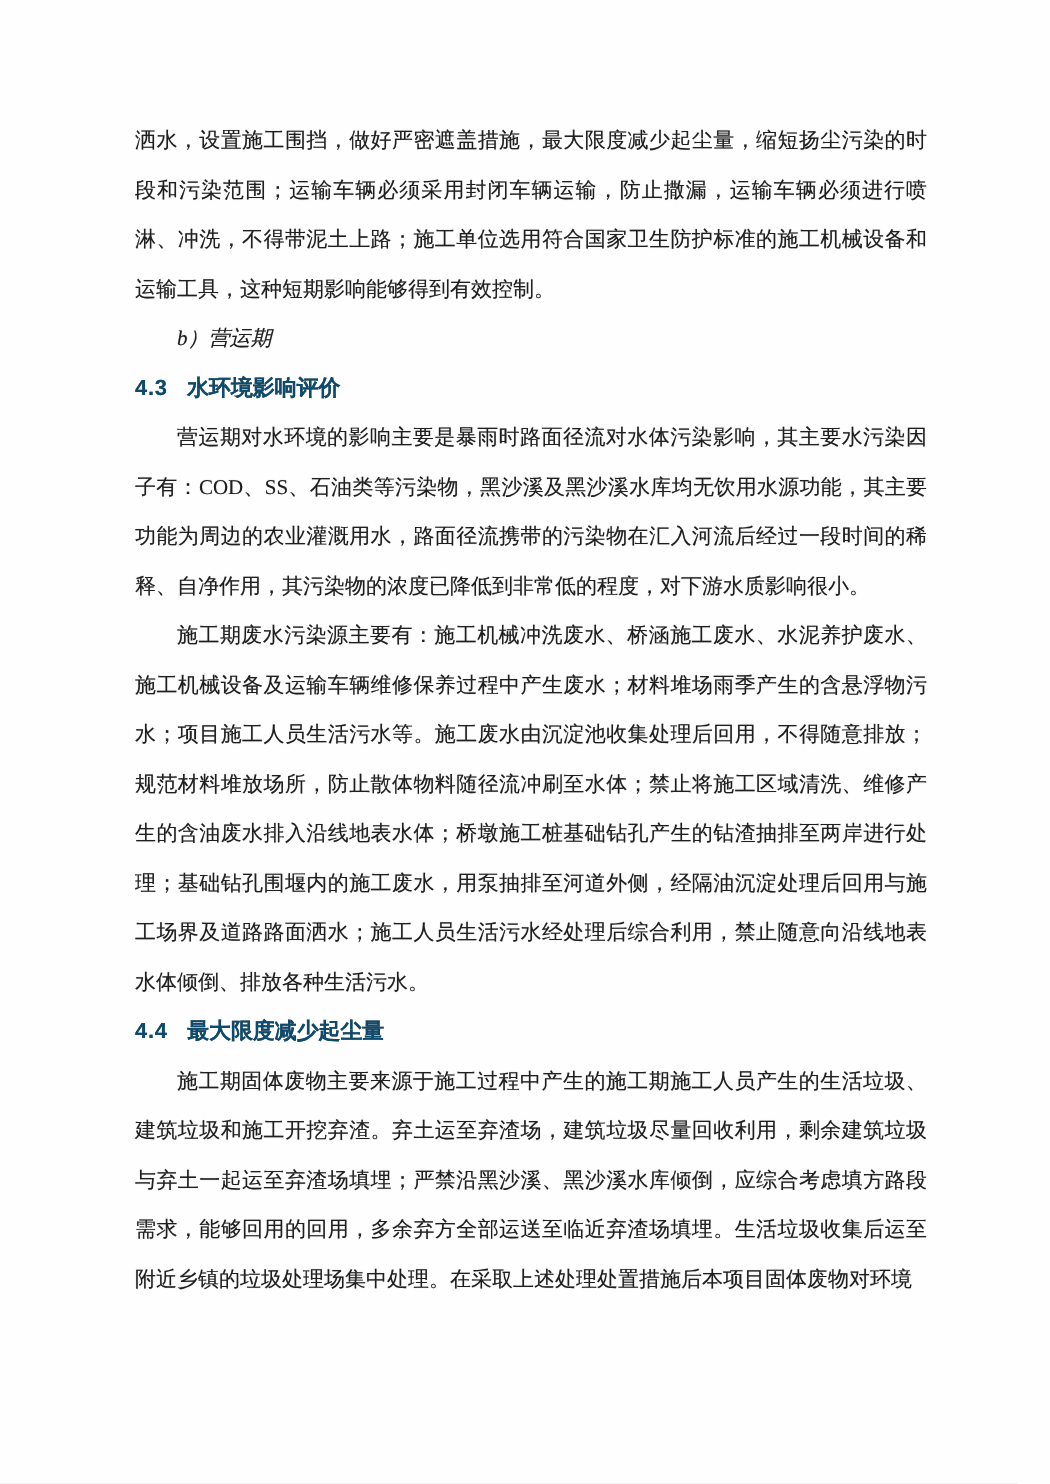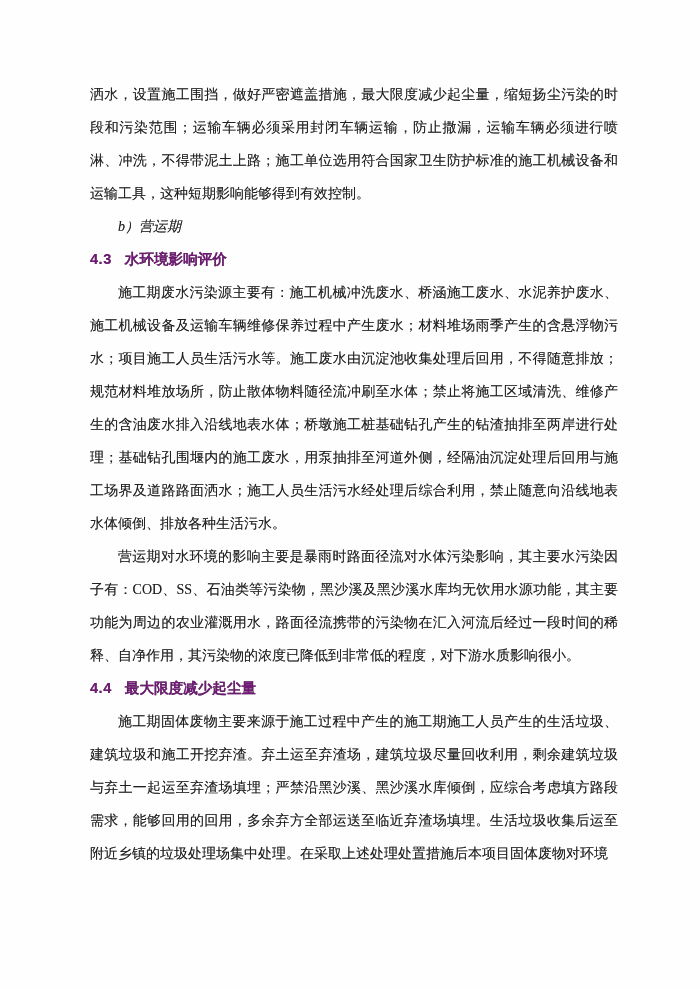--- a/index.html
+++ b/index.html
@@ -37,21 +37,21 @@
     text-indent: 0;
   }
   .sub-label {
     text-indent: 2em;
     text-align: left;
     font-style: italic;
   }
   .heading {
     font-family: "Liberation Sans", "DejaVu Sans", sans-serif;
     font-weight: bold;
-    color: #701a75;
+    color: #0c4a6e;
     font-size: 14.6px;
     text-align: left;
     text-shadow: 0 0 0.4px rgba(10,10,10,0.6);
   }
   .heading .num {
     display: inline-block;
     margin-right: 13px;
     letter-spacing: 0.5px;
   }
 </style>
@@ -63,23 +63,23 @@
 
     <p class="cont">洒水，设置施工围挡，做好严密遮盖措施，最大限度减少起尘量，缩短扬尘污染的时段和污染范围；运输车辆必须采用封闭车辆运输，防止撒漏，运输车辆必须进行喷淋、冲洗，不得带泥土上路；施工单位选用符合国家卫生防护标准的施工机械设备和运输工具，这种短期影响能够得到有效控制。</p>
 
     <p class="sub-label">b）营运期</p>
 
 
     <p class="heading">
       <span class="num">4.3</span><span>水环境影响评价</span>
     </p>
 
+    <p class="para">营运期对水环境的影响主要是暴雨时路面径流对水体污染影响，其主要水污染因子有：COD、SS、石油类等污染物，黑沙溪及黑沙溪水库均无饮用水源功能，其主要功能为周边的农业灌溉用水，路面径流携带的污染物在汇入河流后经过一段时间的稀释、自净作用，其污染物的浓度已降低到非常低的程度，对下游水质影响很小。</p>
+
     <p class="para">施工期废水污染源主要有：施工机械冲洗废水、桥涵施工废水、水泥养护废水、施工机械设备及运输车辆维修保养过程中产生废水；材料堆场雨季产生的含悬浮物污水；项目施工人员生活污水等。施工废水由沉淀池收集处理后回用，不得随意排放；规范材料堆放场所，防止散体物料随径流冲刷至水体；禁止将施工区域清洗、维修产生的含油废水排入沿线地表水体；桥墩施工桩基础钻孔产生的钻渣抽排至两岸进行处理；基础钻孔围堰内的施工废水，用泵抽排至河道外侧，经隔油沉淀处理后回用与施工场界及道路路面洒水；施工人员生活污水经处理后综合利用，禁止随意向沿线地表水体倾倒、排放各种生活污水。</p>
-
-    <p class="para">营运期对水环境的影响主要是暴雨时路面径流对水体污染影响，其主要水污染因子有：COD、SS、石油类等污染物，黑沙溪及黑沙溪水库均无饮用水源功能，其主要功能为周边的农业灌溉用水，路面径流携带的污染物在汇入河流后经过一段时间的稀释、自净作用，其污染物的浓度已降低到非常低的程度，对下游水质影响很小。</p>
 
     <p class="heading">
       <span class="num">4.4</span><span>最大限度减少起尘量</span>
     </p>
 
 
     <p class="para">施工期固体废物主要来源于施工过程中产生的施工期施工人员产生的生活垃圾、建筑垃圾和施工开挖弃渣。弃土运至弃渣场，建筑垃圾尽量回收利用，剩余建筑垃圾与弃土一起运至弃渣场填埋；严禁沿黑沙溪、黑沙溪水库倾倒，应综合考虑填方路段需求，能够回用的回用，多余弃方全部运送至临近弃渣场填埋。生活垃圾收集后运至附近乡镇的垃圾处理场集中处理。在采取上述处理处置措施后本项目固体废物对环境</p>
 
   </div>
 </div>

